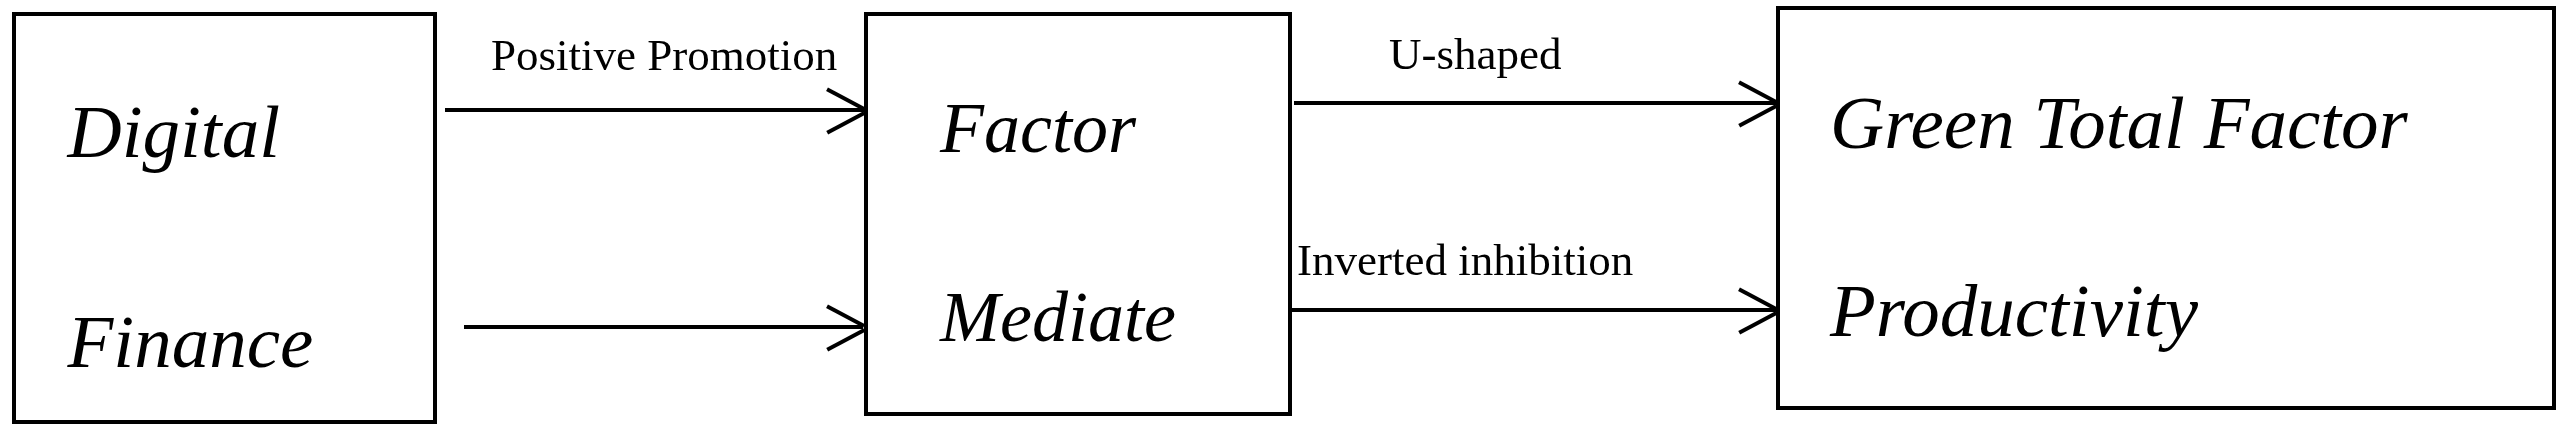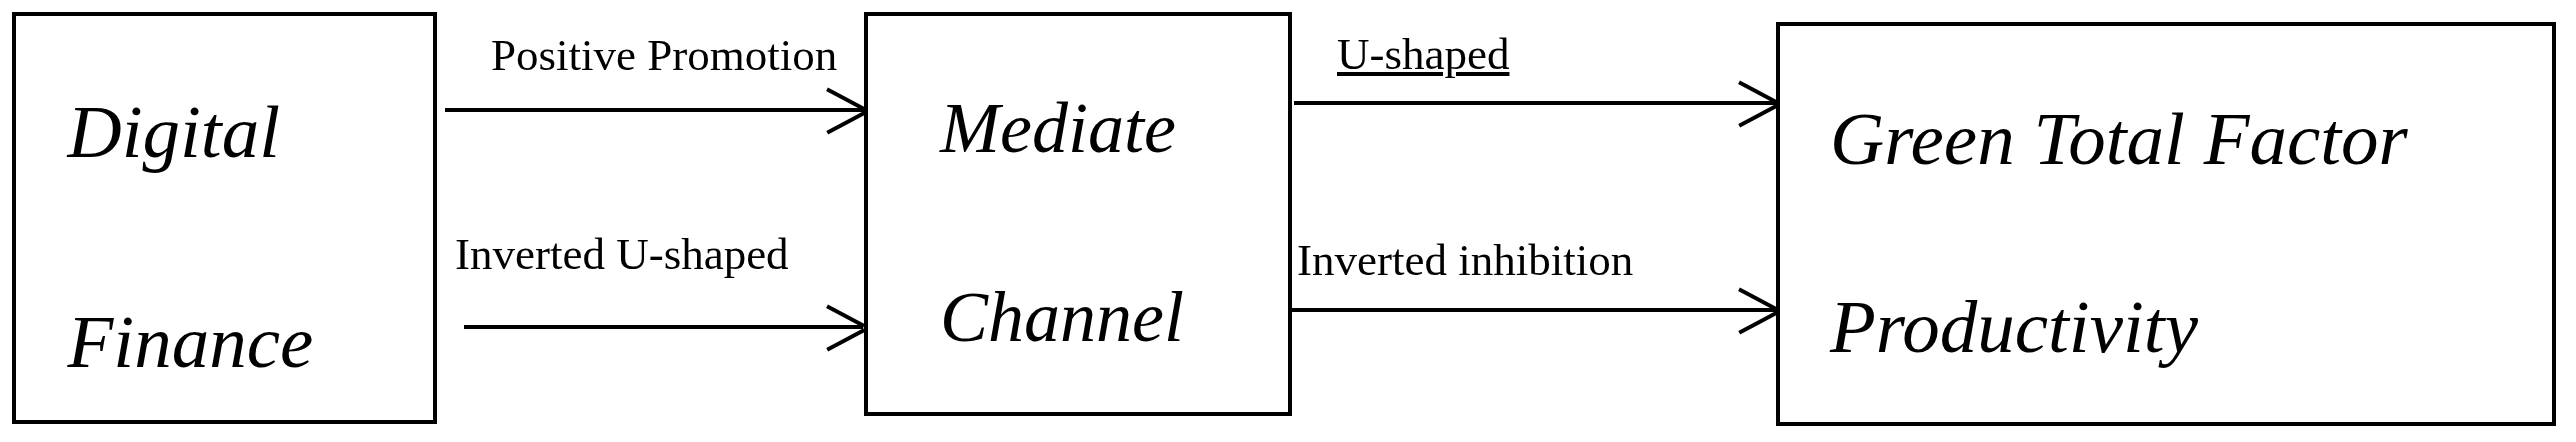--- a/index.html
+++ b/index.html
@@ -39,21 +39,21 @@
   #label-digital  { top: 78px; }
   #label-finance  { top: 288px; }
 
   
   #box-mediate-channel { left: 864px; top: 12.2px; width: 428px; height: 404px; }
   #box-mediate-channel .node-label-line { font-size: 72px; left: 72px; }
   #label-mediate { top: 76px; }
   #label-channel { top: 265px; }
 
   
-  #box-gtfp { left: 1776px; top: 22px; width: 780px; height: 404px; }
+  #box-gtfp { left: 1776px; top: 6px; width: 780px; height: 404px; }
   #box-gtfp .node-label-line { font-size: 75px; left: 50px; }
   #label-gtfp-1 { top: 75px; }
   #label-gtfp-2 { top: 263px; }
 
   
   .arrow {
     position: absolute;
     height: 50px;
   }
   .arrow-shaft {
@@ -109,21 +109,21 @@
   
   #edge-inverted-u-shaped         { left: 464px;  top: 302px; width: 399px; }
   #edge-inverted-u-shaped .arrow-shaft { width: 399px; }
   #edge-inverted-u-shaped .arrow-head  { left: 362px; }
   #label-inverted-u-shaped        { left: 455px;  top: 232px; }
 
   
   #edge-u-shaped                  { left: 1294px; top: 78px; width: 482px; }
   #edge-u-shaped .arrow-shaft     { width: 482px; }
   #edge-u-shaped .arrow-head      { left: 444px; }
-  #label-u-shaped                 { left: 1337px; top: 32px; text-decoration: underline; }
+  #label-u-shaped                 { left: 1389px; top: 32px; }
 
   
   #edge-negative-inhibition       { left: 1292px; top: 285px; width: 484px; }
   #edge-negative-inhibition .arrow-shaft { width: 484px; }
   #edge-negative-inhibition .arrow-head  { left: 446px; }
   #label-negative-inhibition      { left: 1297px; top: 238px; }
 </style>
 </head>
 <body>
 
@@ -133,29 +133,28 @@
     <span id="label-digital" class="node-label-line">Digital</span>
     <span id="label-finance" class="node-label-line">Finance</span>
   </div>
 
   <span id="label-positive-promotion" class="edge-label">Positive Promotion</span>
   <div id="edge-positive-promotion" class="arrow">
     <div class="arrow-shaft"></div>
     <div class="arrow-head"></div>
   </div>
 
-  <span id="label-inverted-u-shaped" class="edge-label">Inverted U-shaped</span>
   <div id="edge-inverted-u-shaped" class="arrow">
     <div class="arrow-shaft"></div>
     <div class="arrow-head"></div>
   </div>
 
   <div id="box-mediate-channel" class="node-box">
-    <span id="label-mediate" class="node-label-line">Mediate</span>
-    <span id="label-channel" class="node-label-line">Channel</span>
+    <span id="label-mediate" class="node-label-line">Factor</span>
+    <span id="label-channel" class="node-label-line">Mediate</span>
   </div>
 
   <span id="label-u-shaped" class="edge-label">U-shaped</span>
   <div id="edge-u-shaped" class="arrow">
     <div class="arrow-shaft"></div>
     <div class="arrow-head"></div>
   </div>
 
   <span id="label-negative-inhibition" class="edge-label">Inverted inhibition</span>
   <div id="edge-negative-inhibition" class="arrow">

